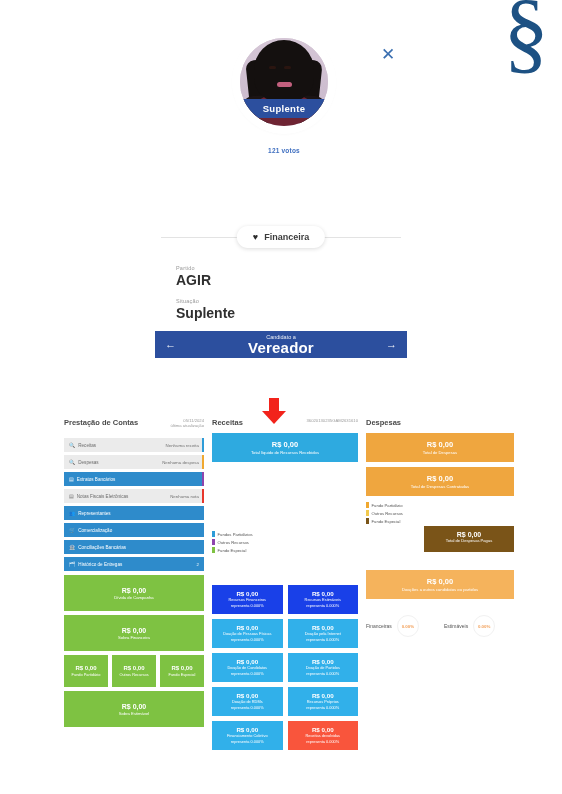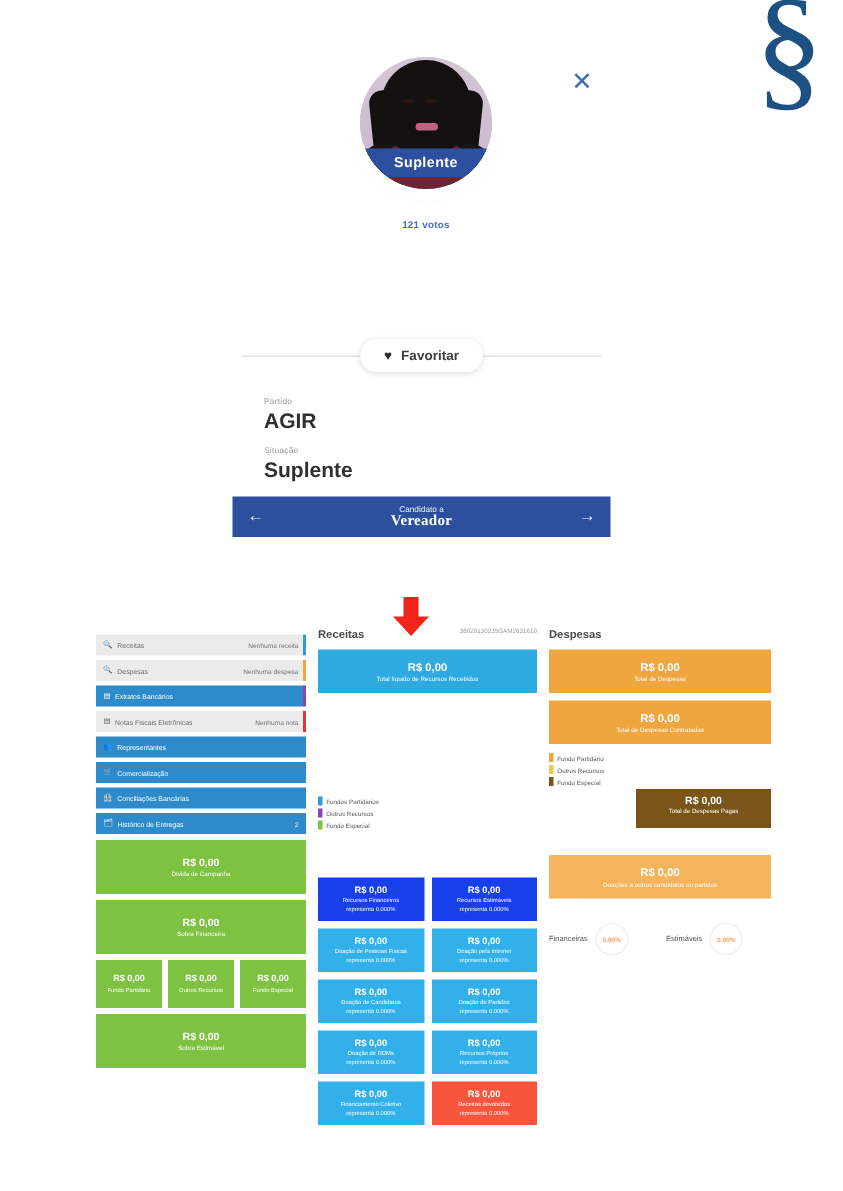--- a/index.html
+++ b/index.html
@@ -99,21 +99,21 @@
   
   .cargo-bar {
     position:absolute; left:155px; top:331px; width:252px; height:27px;
     background:#2c4f9e; color:#fff;
     display:flex; align-items:center; justify-content:space-between;
     padding: 0 10px;
   }
   .cargo-arrow { font-size:11px; line-height:1; opacity:.95; cursor:pointer; }
   .cargo-mid { text-align:center; flex:1; }
   .cargo-sub { font-size:5.5px; opacity:.9; }
-  .cargo-title { font-size:10px; font-weight:700; letter-spacing:.2px; margin-top:-1px;font-family:Liberation Serif, serif; }
+  .cargo-title { font-size:15px; font-weight:700; letter-spacing:.2px; margin-top:-1px; }
 
   
   .dash { position:absolute; left:64px; top:418px; width:450px; }
   .col-h { font-size:7.5px; font-weight:700; color:#4a4a4a; }
   .col-h-sub { font-size:4.2px; color:#9b9b9b; text-align:right; line-height:1.25; }
 
   .colA { position:absolute; left:0; top:0; width:140px; }
   .colB { position:absolute; left:148px; top:0; width:146px; }
   .colC { position:absolute; left:302px; top:0; width:148px; }
 
@@ -218,21 +218,21 @@
       </div>
     </div>
 
     <div class="votes">121 votos</div>
   </div>
 
   <div class="fav-row">
     <div class="fav-line"></div>
     <div class="fav-btn">
       <span class="heart">♥</span>
-      <span>Favoritar</span>
+      <span>Financeira</span>
     </div>
   </div>
 
   <div class="info">
     <div class="info-grp">
       <div class="info-lbl">Partido</div>
       <div class="info-val">AGIR</div>
     </div>
     <div class="info-grp">
       <div class="info-lbl">Situação</div>
@@ -250,20 +250,27 @@
   </div>
 
   <div class="arrow">
     <div class="shaft"></div>
       <div class="head"></div>
   </div>
 
   <div class="dash">
 
     <div class="colA">
+      <div class="head-row">
+        <div class="col-h">Prestação de Contas</div>
+        <div class="col-h-sub">
+          <div>05/11/2024</div>
+          <div>última atualização</div>
+        </div>
+      </div>
       <div class="list" id="acct-list">
           <div class="li gray">
             <span class="ico">🔍</span>
             <span class="txt">Receitas</span>
             <span class="right">Nenhuma receita</span>
             <span class="edge" style="background:#2e9cd8"></span>
           </div>
           <div class="li gray">
             <span class="ico">🔍</span>
             <span class="txt">Despesas</span>

